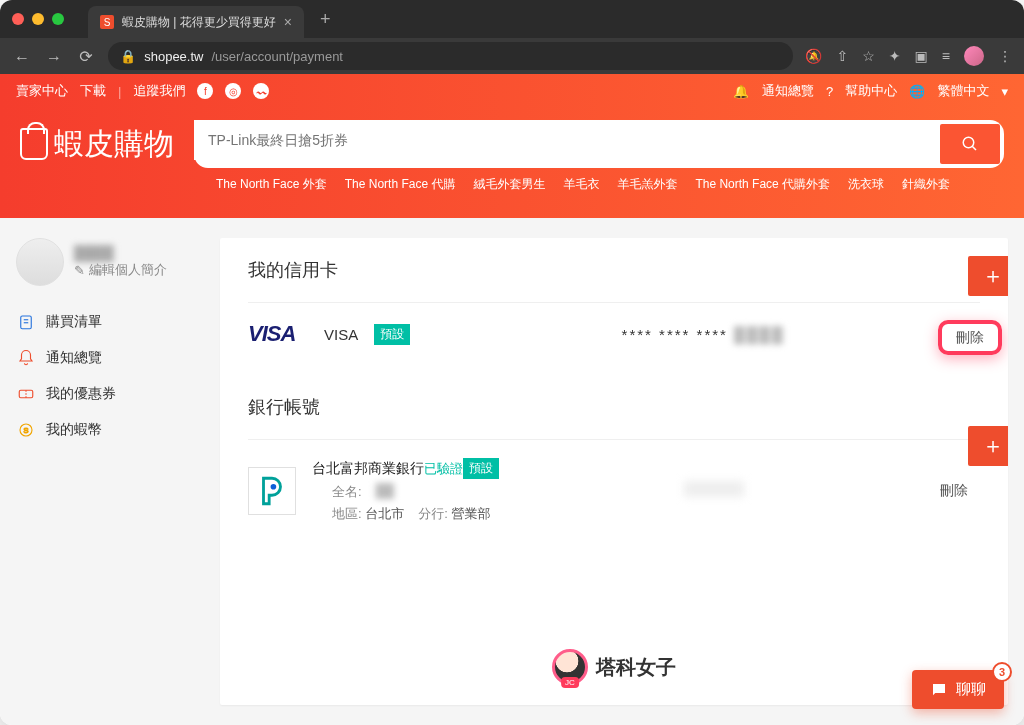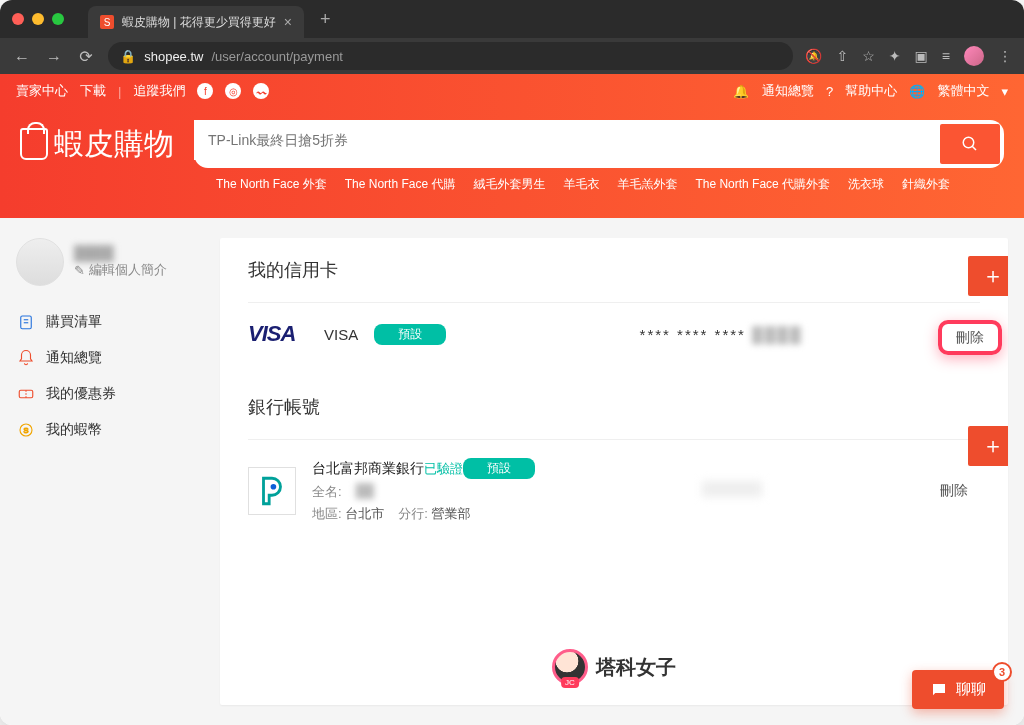--- a/index.html
+++ b/index.html
@@ -56,33 +56,33 @@
 .main { flex: 1; background: #fff; border-radius: 2px; padding: 20px 28px; position: relative; overflow: hidden; box-shadow: 0 1px 2px rgba(0,0,0,.05); }
 .section-head { display: flex; justify-content: space-between; align-items: center; margin-bottom: 20px; }
 .section-title { font-size: 18px; color: #333; }
 .add-btn { position: absolute; right: -10px; width: 50px; height: 40px; background: #ee4d2d; color: #fff; font-size: 22px; display: flex; align-items: center; justify-content: center; cursor: pointer; border-radius: 2px; }
 .add-btn.one { top: 18px; }
 .add-btn.two { top: 188px; }
 
 .card-row { display: flex; align-items: center; padding: 18px 0; border-top: 1px solid #efefef; gap: 16px; }
 .visa-logo { color: #1a1f71; font-weight: 800; font-style: italic; font-size: 22px; letter-spacing: -1px; width: 60px; }
 .card-type { font-size: 15px; color: #333; }
-.badge { background: #00bfa5; color: #fff; font-size: 12px; padding: 2px 24px; border-radius: 8px; }
+.badge { background: #00bfa5; color: #fff; font-size: 12px; padding: 2px 6px; border-radius: 0; }
 .badge-verified { color:#00bfa5; font-size:13px; }
 .card-num { flex: 1; text-align: center; color: #333; font-size: 15px; letter-spacing: 2px; }
 .card-last { filter: blur(3px); color:#bbb; }
 .delete-btn { color: #555; font-size: 14px; cursor: pointer; padding: 8px 12px; }
 .delete-highlight { position: absolute; right: 6px; top: 82px; border: 4px solid #ff3b5c; border-radius: 10px; padding: 4px 6px; box-shadow: 0 4px 14px rgba(255,59,92,.4); }
 
 .bank-section { margin-top: 30px; }
 .bank-row { display: flex; align-items: center; padding: 18px 0; border-top: 1px solid #efefef; gap: 16px; }
 .bank-logo { width: 48px; height: 48px; border:1px solid #e0e0e0; display:flex; align-items:center; justify-content:center; }
 .bank-info { display:flex; flex-direction:column; gap:4px; font-size:13px; color:#555; }
 .bank-name-row { display:flex; align-items:center; gap:0; font-size:14px; color:#222; }
-.bank-meta { display:flex; gap:14px; }
+.bank-meta { display:flex; gap:14px;margin-left:20px; }
 .bank-meta .label { color:#888; }
 .bank-num { flex:1; text-align:center; }
 .bank-num-blur { filter:blur(4px); background:#eee; width:60px; height:16px; display:inline-block; }
 
 .overlay-center { position: absolute; left: 50%; bottom: 20px; transform: translateX(-50%); display: flex; align-items: center; gap: 8px; pointer-events:none; }
 .overlay-avatar { width: 36px; height: 36px; border-radius: 50%; background: radial-gradient(circle at 40% 30%, #ffe4d6 40%, #333 42%); border: 3px solid #ff5c8a; position:relative; }
 .overlay-avatar::after { content:'JC'; position:absolute; bottom:-6px; left:50%; transform:translateX(-50%); background:#ff3b5c; color:#fff; font-size:8px; padding:1px 4px; border-radius:4px; }
 .overlay-text { font-size: 20px; font-weight: 600; color: #333; }
 
 .chat-fab { position: absolute; right: 20px; bottom: 16px; background: #ee4d2d; color: #fff; padding: 10px 18px; border-radius: 4px; display: flex; align-items: center; gap: 8px; font-size: 15px; cursor: pointer; box-shadow: 0 4px 12px rgba(238,77,45,.4); }

